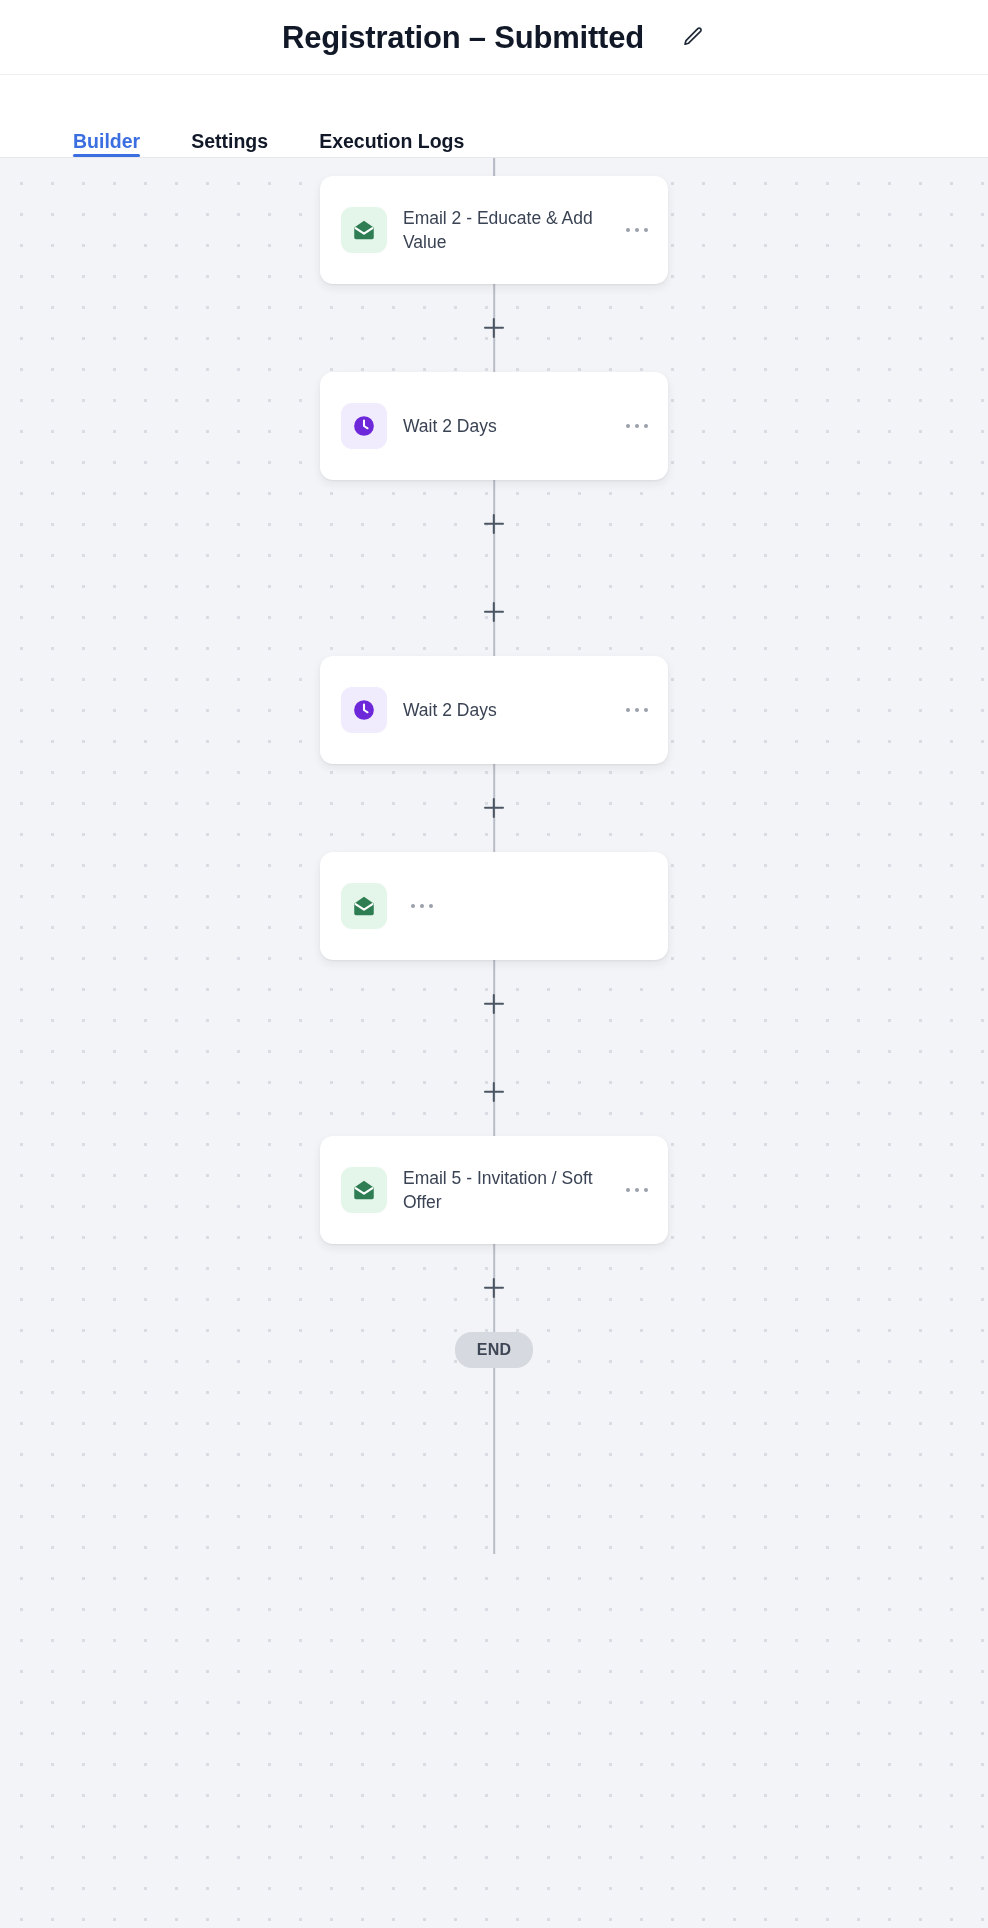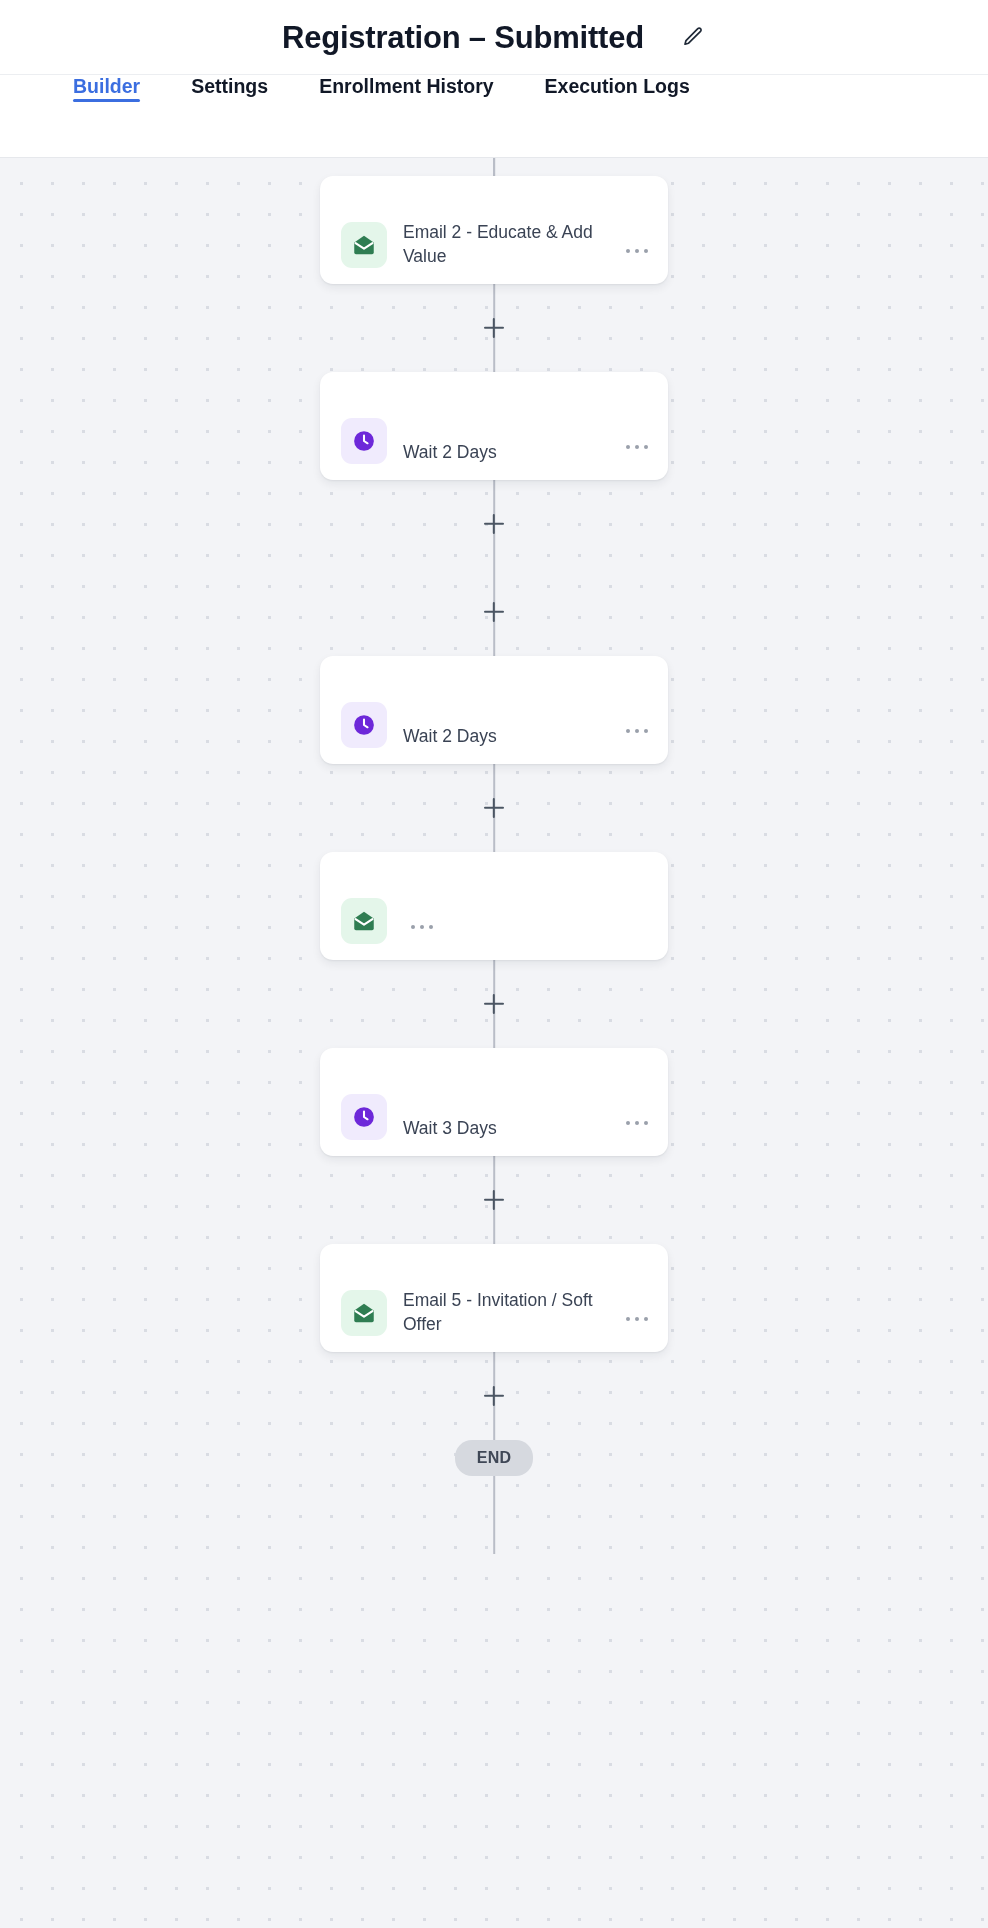--- a/index.html
+++ b/index.html
@@ -53,21 +53,21 @@
   .edit-icon svg { display: block; }
 
   
   .tabbar {
     height: 84px;
     flex: 0 0 84px;
     background: #ffffff;
     border-top: 1px solid #eceef1;
     border-bottom: 1px solid #e6e8ec;
     display: flex;
-    align-items: flex-start;
+    align-items: flex-end;
     padding-left: 73px;
     gap: 0;
   }
 
   .tab {
     position: relative;
     display: flex;
     align-items: center;
     font-size: 19.5px;
     font-weight: 700;
@@ -129,21 +129,21 @@
   .node {
     position: relative;
     z-index: 2;
     width: 348px;
     min-height: 108px;
     background: #ffffff;
     border-radius: 13px;
     box-shadow: 0 1px 2px rgba(16,24,40,0.06),
                 0 4px 10px rgba(16,24,40,0.07);
     display: flex;
-    align-items: flex-end;
+    align-items: center;
     padding: 16px 14px 16px 21px;
     cursor: pointer;
   }
 
   .node-icon {
     flex: 0 0 46px;
     width: 46px;
     height: 46px;
     border-radius: 11px;
     display: flex;
@@ -257,21 +257,20 @@
     <span class="edit-icon">
       <svg width="24" height="24" viewBox="0 0 24 24" fill="none" stroke="currentColor" stroke-width="1.7" stroke-linecap="round" stroke-linejoin="round">
         <path d="M16.8 3.6a1.9 1.9 0 0 1 2.7 2.7L7.6 18.2l-3.6 1 1-3.6L16.8 3.6z"></path>
       </svg>
     </span>
   </div>
 
   <div class="tabbar" id="tabbar">
       <button class="tab active">Builder</button>
       <button class="tab">Settings</button>
-      <button class="tab">Enrollment History</button>
       <button class="tab">Execution Logs</button>
     </div>
 
   <div class="canvas">
     <div class="flow" id="flow">
       <div class="trunk" id="trunk" style="top: 0px; height: 1396px;"></div>
     <div class="top-stub"></div>
         <div class="node">
           <div class="node-icon email">
             <svg width="26" height="26" viewBox="0 0 24 24" fill="none">
@@ -335,34 +334,20 @@
           </div>
           <div class="node-menu">
             <i></i>
             <i></i>
             <i></i>
           </div>
         </div>
         <div class="connector">
           <button class="add-btn" aria-label="+"></button>
         </div>
-        <div class="node">
-          <div class="node-icon wait">
-            <svg width="26" height="26" viewBox="0 0 24 24" fill="none">
-              <circle cx="12" cy="12" r="9.1" fill="#6d28d9"></circle>
-              <path d="M12 6.9V12l3.3 2.1" stroke="#ffffff" stroke-width="1.9" stroke-linecap="round" stroke-linejoin="round" fill="none"></path>
-            </svg>
-          </div>
-          <div class="node-label">Wait 3 Days</div>
-          <div class="node-menu">
-            <i></i>
-            <i></i>
-            <i></i>
-          </div>
-        </div>
         <div class="connector">
           <button class="add-btn" aria-label="+"></button>
         </div>
         <div class="node">
           <div class="node-icon email">
             <svg width="26" height="26" viewBox="0 0 24 24" fill="none">
               <path d="M3 9.6 12 3.4l9 6.2V19a1.6 1.6 0 0 1-1.6 1.6H4.6A1.6 1.6 0 0 1 3 19V9.6Z" fill="#2f7d52"></path>
               <path d="M4.2 10.2 12 15.4l7.8-5.2" stroke="#ffffff" stroke-width="2" stroke-linecap="round" stroke-linejoin="round" fill="none"></path>
             </svg>
           </div>

